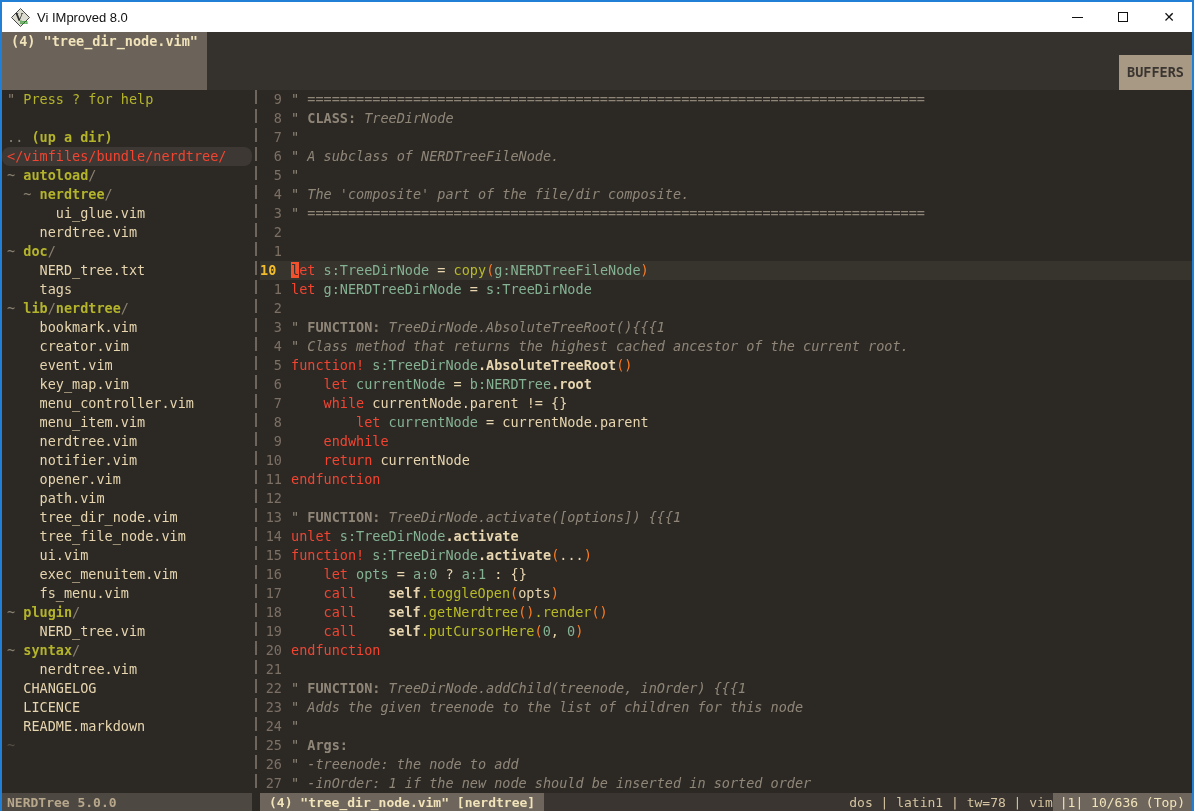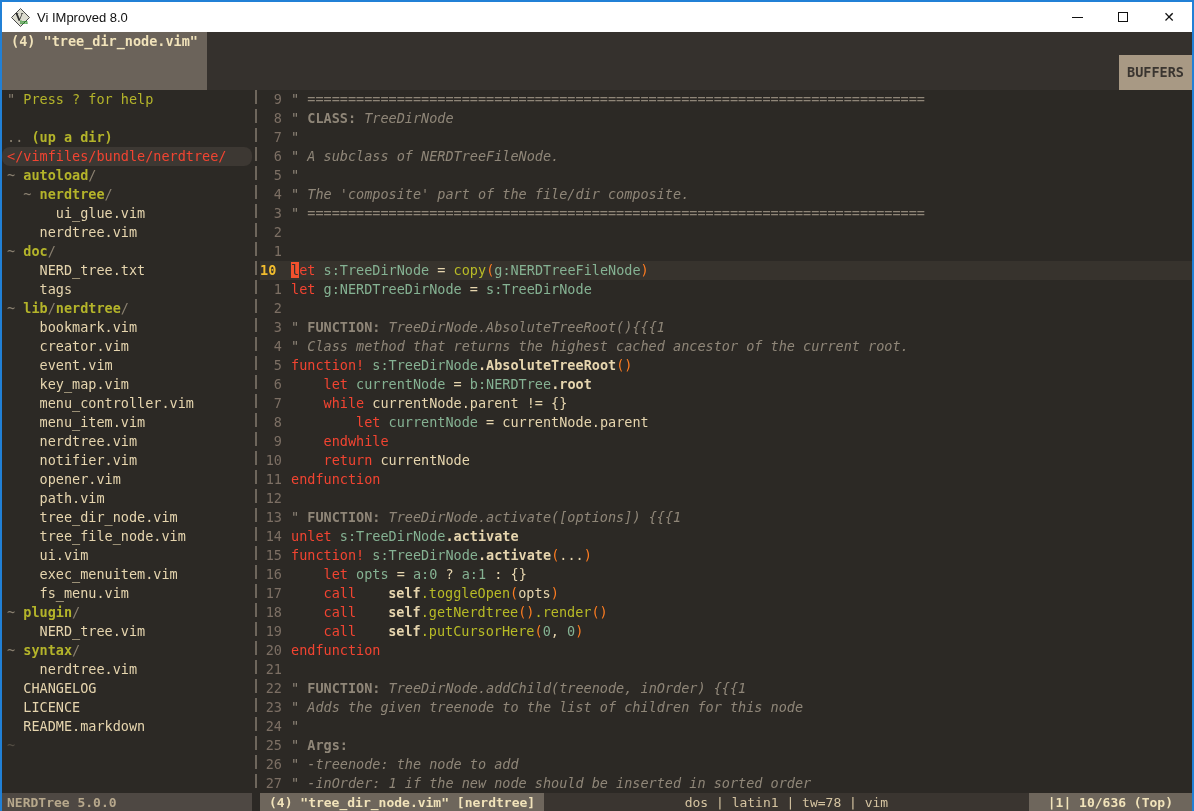--- a/index.html
+++ b/index.html
@@ -60,22 +60,22 @@
   .tk-sb { color:var(--c-fg); font-weight:bold;margin-left:24px; }
   .tk-t  { color:var(--c-fg); }
   .tk-p  { color:var(--c-paren); }
   .tk-n  { color:var(--c-ident); }
   .tk-cur{ background:var(--c-cursor); color:var(--c-cursortext); }
   
   .statusline { flex:0 0 19px; display:flex; font-size:13px; line-height:19px; }
   .st-nerd { flex:0 0 250px; background:var(--c-st1bg); color:var(--c-st1fg); font-weight:bold; padding-left:5px; white-space:pre; }
   .st-gap  { flex:0 0 8px; background:var(--c-bg); }
   .st-file { background:var(--c-st2bg); color:var(--c-st2fg); font-weight:bold; padding:0 9px; white-space:pre; }
-  .st-mid  { flex:1; background:var(--c-st3bg); color:var(--c-st3fg); display:flex; justify-content:center; padding-right:0; white-space:pre; }
-  .st-pos  { background:var(--c-st2bg); color:var(--c-st2fg); font-weight:bold; padding:0 19px; white-space:pre; }
+  .st-mid  { flex:1; background:var(--c-st3bg); color:var(--c-st3fg); display:flex; justify-content:flex-end; padding-right:0; white-space:pre; }
+  .st-pos  { background:var(--c-st2bg); color:var(--c-st2fg); font-weight:normal; padding:0 7px; white-space:pre; }
   .cmdline { flex:1; background:var(--c-bg); }
 </style>
 </head>
 <body>
 
 <div class="window">
 
   <div class="titlebar">
     <span class="vim-icon">
       <svg width="19" height="19" viewBox="0 0 19 19">

